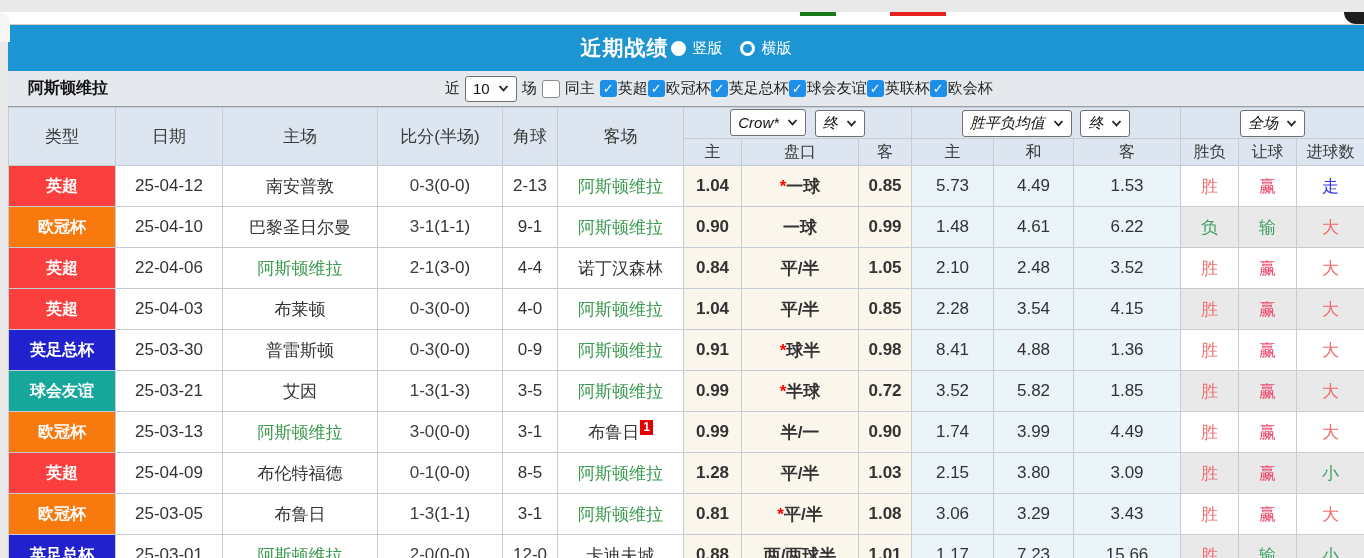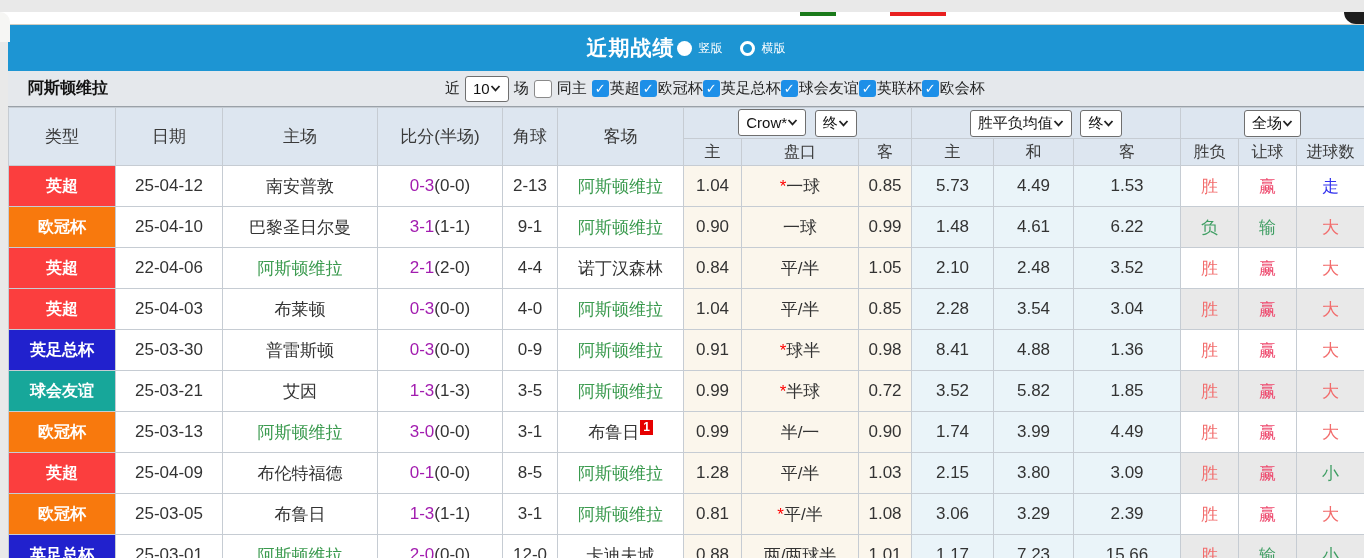--- a/index.html
+++ b/index.html
@@ -15,47 +15,47 @@
   .frag-green{left:800px;width:36px;background:#1a7a1a;}
   .frag-red{left:890px;width:56px;background:#e82020;}
   .corner-dark{position:absolute;top:0;right:0;width:20px;height:12px;background:#1d1d1d;border-bottom-left-radius:14px;}
   .corner-light{position:absolute;top:0;left:0;width:10px;height:30px;background:#f6f6f4;border-top-right-radius:10px;}
 
   .content{margin-left:8px;width:1356px;}
 
   
   .titlebar{height:46px;background:#1d95d3;display:flex;align-items:center;justify-content:center;color:#fff;}
   .titlebar .title{font-size:21px;font-weight:bold;letter-spacing:1px;}
-  .radio-group{display:flex;align-items:center;margin-left:2px;gap:7px;font-size:12px;}
+  .radio-group{display:flex;align-items:center;margin-left:2px;gap:7px;font-size:15px;}
   .radio-dot{width:15px;height:15px;border-radius:50%;background:#fff;display:inline-block;}
   .radio-ring{width:9px;height:9px;border-radius:50%;border:3.5px solid #fff;background:transparent;display:inline-block;margin-left:10px;}
 
   
   .filterbar{position:relative;height:35px;background:#e5e8ec;border-bottom:1px solid #9aa1a8;display:flex;align-items:center;font-size:15px;color:#222;}
   .team-name{font-weight:bold;font-size:16px;margin-left:20px;color:#111;}
   .filter-controls{position:absolute;left:437px;top:0;height:35px;display:flex;align-items:center;gap:5px;}
-  .sel{background:#fff;border:1px solid #6f6f6f;border-radius:3px;height:24px;display:inline-flex;align-items:center;padding:0 7px;font-size:15px;color:#111;cursor:pointer;white-space:nowrap;}
+  .sel{background:#fff;border:1px solid #6f6f6f;border-radius:3px;height:24px;display:inline-flex;align-items:center;gap:8px;padding:0 7px;font-size:15px;color:#111;cursor:pointer;white-space:nowrap;}
   .cb{width:17px;height:17px;border-radius:3px;background:#1d8fe8;color:#fff;display:inline-flex;align-items:center;justify-content:center;font-size:13px;font-weight:bold;flex:none;cursor:pointer;}
   .cb-empty{width:16px;height:16px;border-radius:3px;background:#fff;border:1px solid #8a8a8a;display:inline-block;flex:none;cursor:pointer;}
   .cb-item{display:inline-flex;align-items:center;gap:1px;}
 
   
   table{border-collapse:collapse;table-layout:fixed;width:1356px;background:#fff;}
   th,td{border:1px solid #c6ccd3;text-align:center;padding:0;overflow:hidden;white-space:nowrap;}
   thead th{background:#dde6f0;color:#3a3a3a;font-weight:normal;font-size:17px;}
   thead tr.group-row th{height:30px;}
   thead tr.sub-row th{height:26px;font-size:16px;}
-  thead .sel{height:25px;margin:0 2px;}
+  thead .sel{height:25px;margin:0 2px;font-style:italic;}
   tbody td{height:40px;font-size:17px;color:#333;background:#fff;}
   td.type{color:#fff;font-weight:bold;font-size:16px;}
-  td.cream{background:#fbf6ec;}
+  td.cream{background:#fbf6ec;font-weight:bold;}
   td.blueish{background:#eaf4f9;}
   tr.alt td.lastcols{background:#e9e9e9;}
   .team-self{color:#3a9a4e;}
-  .ft{color:#a21caf;}
+  .ft{color:#404040;}
   .star{color:#ff0000;}
   .sup-badge{display:inline-block;background:#e60000;color:#fff;font-size:12px;font-weight:bold;line-height:15px;padding:0 3px;vertical-align:super;margin-left:1px;}
   .c-red{color:#f26c6c;}
   .c-crimson{color:#ee4a6e;}
   .c-green{color:#3f9e63;}
   .c-blue{color:#3333ee;}
 </style>
 </head>
 <body>
 
@@ -228,21 +228,21 @@
             <td class="blueish">4.61</td>
             <td class="blueish">6.22</td>
             <td class="lastcols c-green">负</td>
             <td class="lastcols c-green">输</td>
             <td class="lastcols c-red">大</td>
           </tr>
           <tr>
             <td class="type" style="background: rgb(251, 62, 62);">英超</td>
             <td>22-04-06</td>
             <td><span class="team-self">阿斯顿维拉</span></td>
-            <td><span class="ft">2-1</span><span>(2-0)</span></td>
+            <td><span class="ft">2-1</span><span>(3-0)</span></td>
             <td>4-4</td>
             <td><span>诺丁汉森林</span></td>
             <td class="cream">0.84</td>
             <td class="cream">平/半</td>
             <td class="cream">1.05</td>
             <td class="blueish">2.10</td>
             <td class="blueish">2.48</td>
             <td class="blueish">3.52</td>
             <td class="lastcols c-red">胜</td>
             <td class="lastcols c-crimson">赢</td>
@@ -253,21 +253,21 @@
             <td>25-04-03</td>
             <td><span>布莱顿</span></td>
             <td><span class="ft">0-3</span><span>(0-0)</span></td>
             <td>4-0</td>
             <td><span class="team-self">阿斯顿维拉</span></td>
             <td class="cream">1.04</td>
             <td class="cream">平/半</td>
             <td class="cream">0.85</td>
             <td class="blueish">2.28</td>
             <td class="blueish">3.54</td>
-            <td class="blueish">3.04</td>
+            <td class="blueish">4.15</td>
             <td class="lastcols c-red">胜</td>
             <td class="lastcols c-crimson">赢</td>
             <td class="lastcols c-red">大</td>
           </tr>
           <tr>
             <td class="type" style="background: rgb(33, 33, 205);">英足总杯</td>
             <td>25-03-30</td>
             <td><span>普雷斯顿</span></td>
             <td><span class="ft">0-3</span><span>(0-0)</span></td>
             <td>0-9</td>
@@ -338,21 +338,21 @@
             <td>25-03-05</td>
             <td><span>布鲁日</span></td>
             <td><span class="ft">1-3</span><span>(1-1)</span></td>
             <td>3-1</td>
             <td><span class="team-self">阿斯顿维拉</span></td>
             <td class="cream">0.81</td>
             <td class="cream"><span class="star">*</span><span>平/半</span></td>
             <td class="cream">1.08</td>
             <td class="blueish">3.06</td>
             <td class="blueish">3.29</td>
-            <td class="blueish">2.39</td>
+            <td class="blueish">3.43</td>
             <td class="lastcols c-red">胜</td>
             <td class="lastcols c-crimson">赢</td>
             <td class="lastcols c-red">大</td>
           </tr>
           <tr class="alt">
             <td class="type" style="background: rgb(33, 33, 205);">英足总杯</td>
             <td>25-03-01</td>
             <td><span class="team-self">阿斯顿维拉</span></td>
             <td><span class="ft">2-0</span><span>(0-0)</span></td>
             <td>12-0</td>

